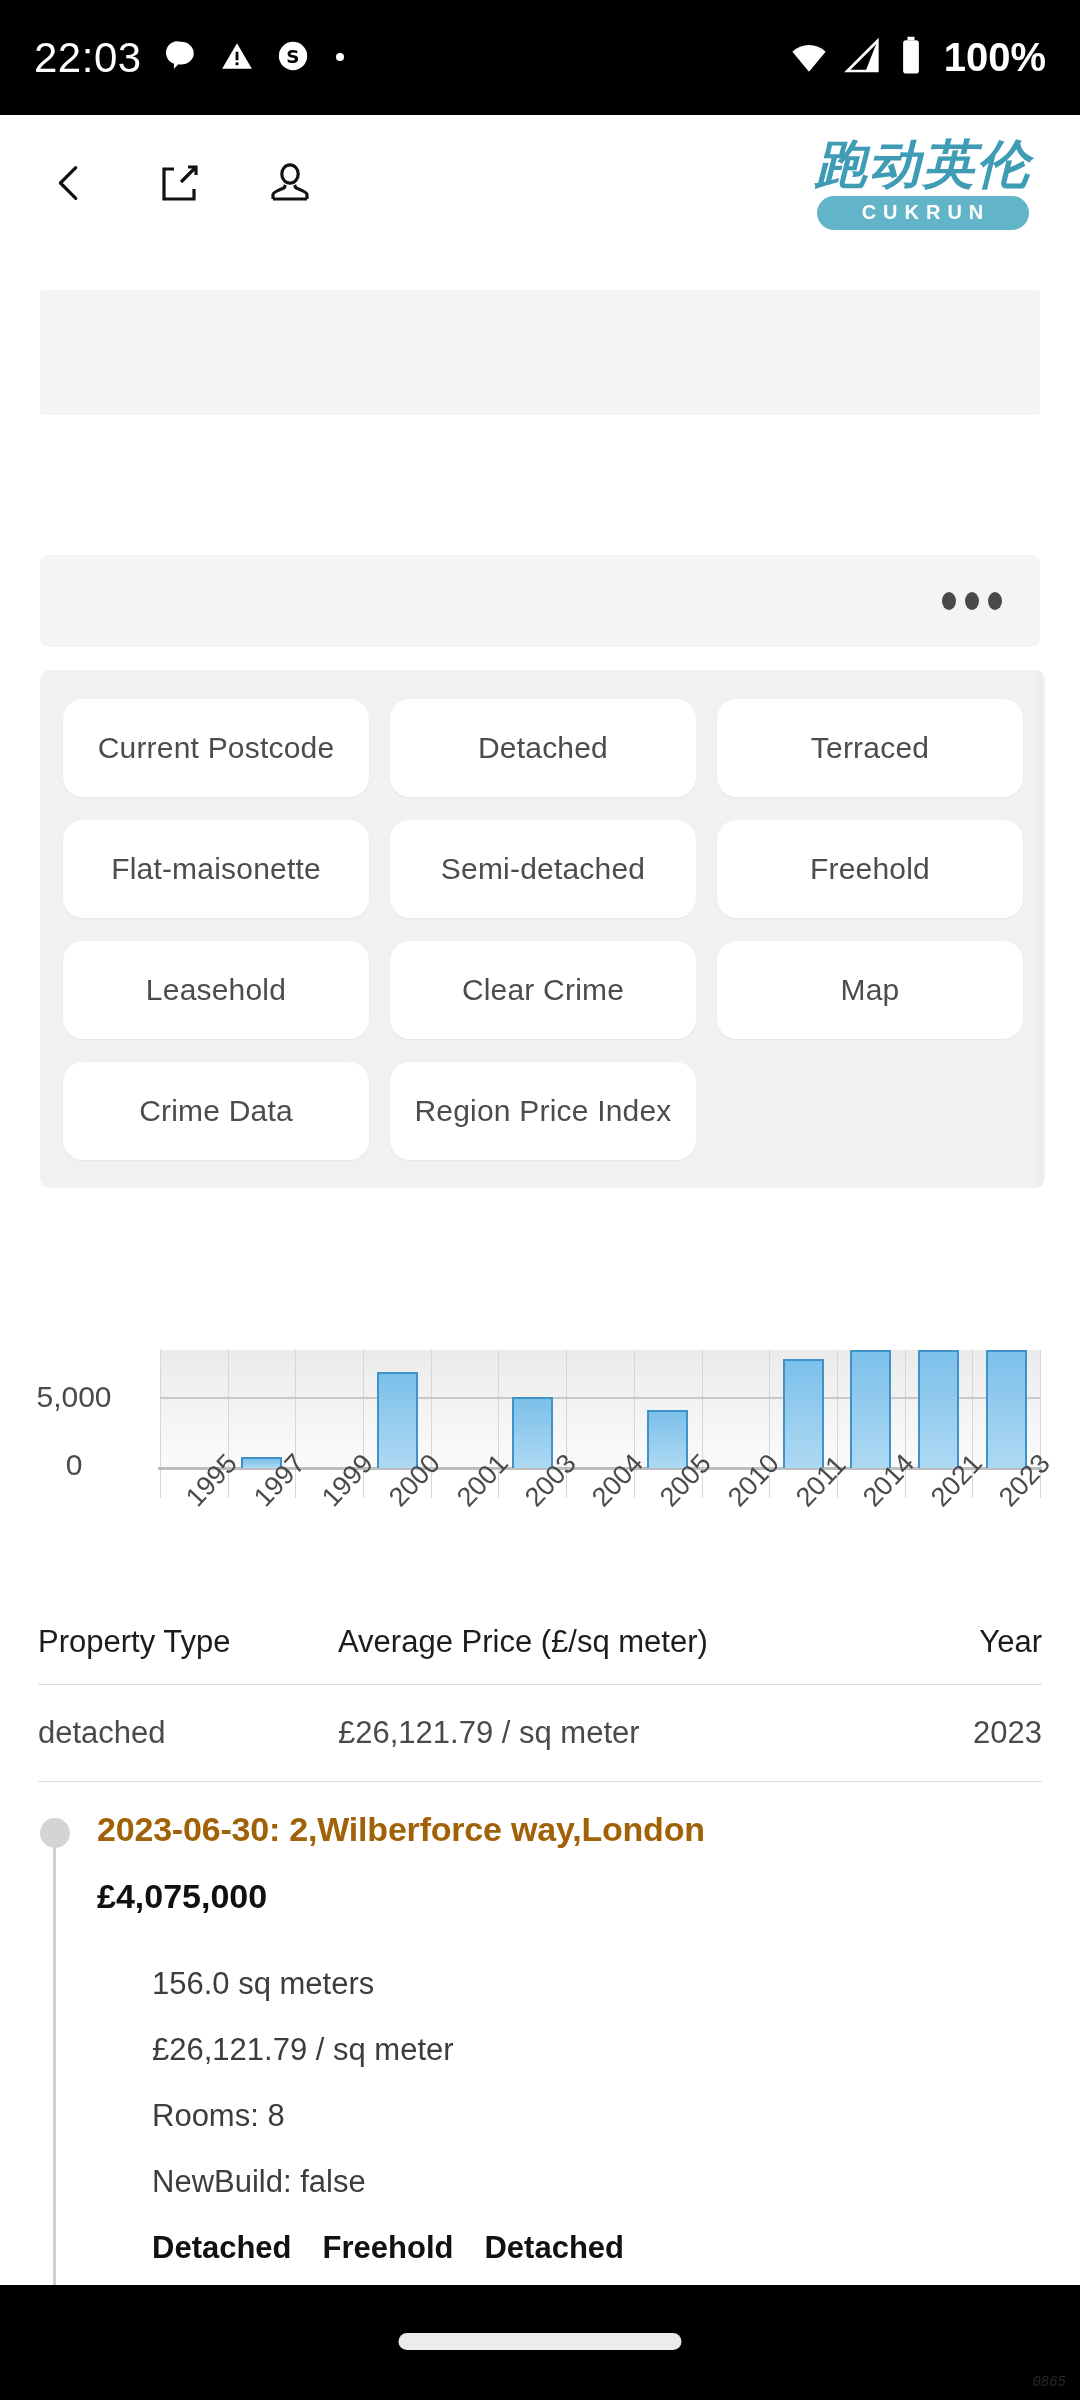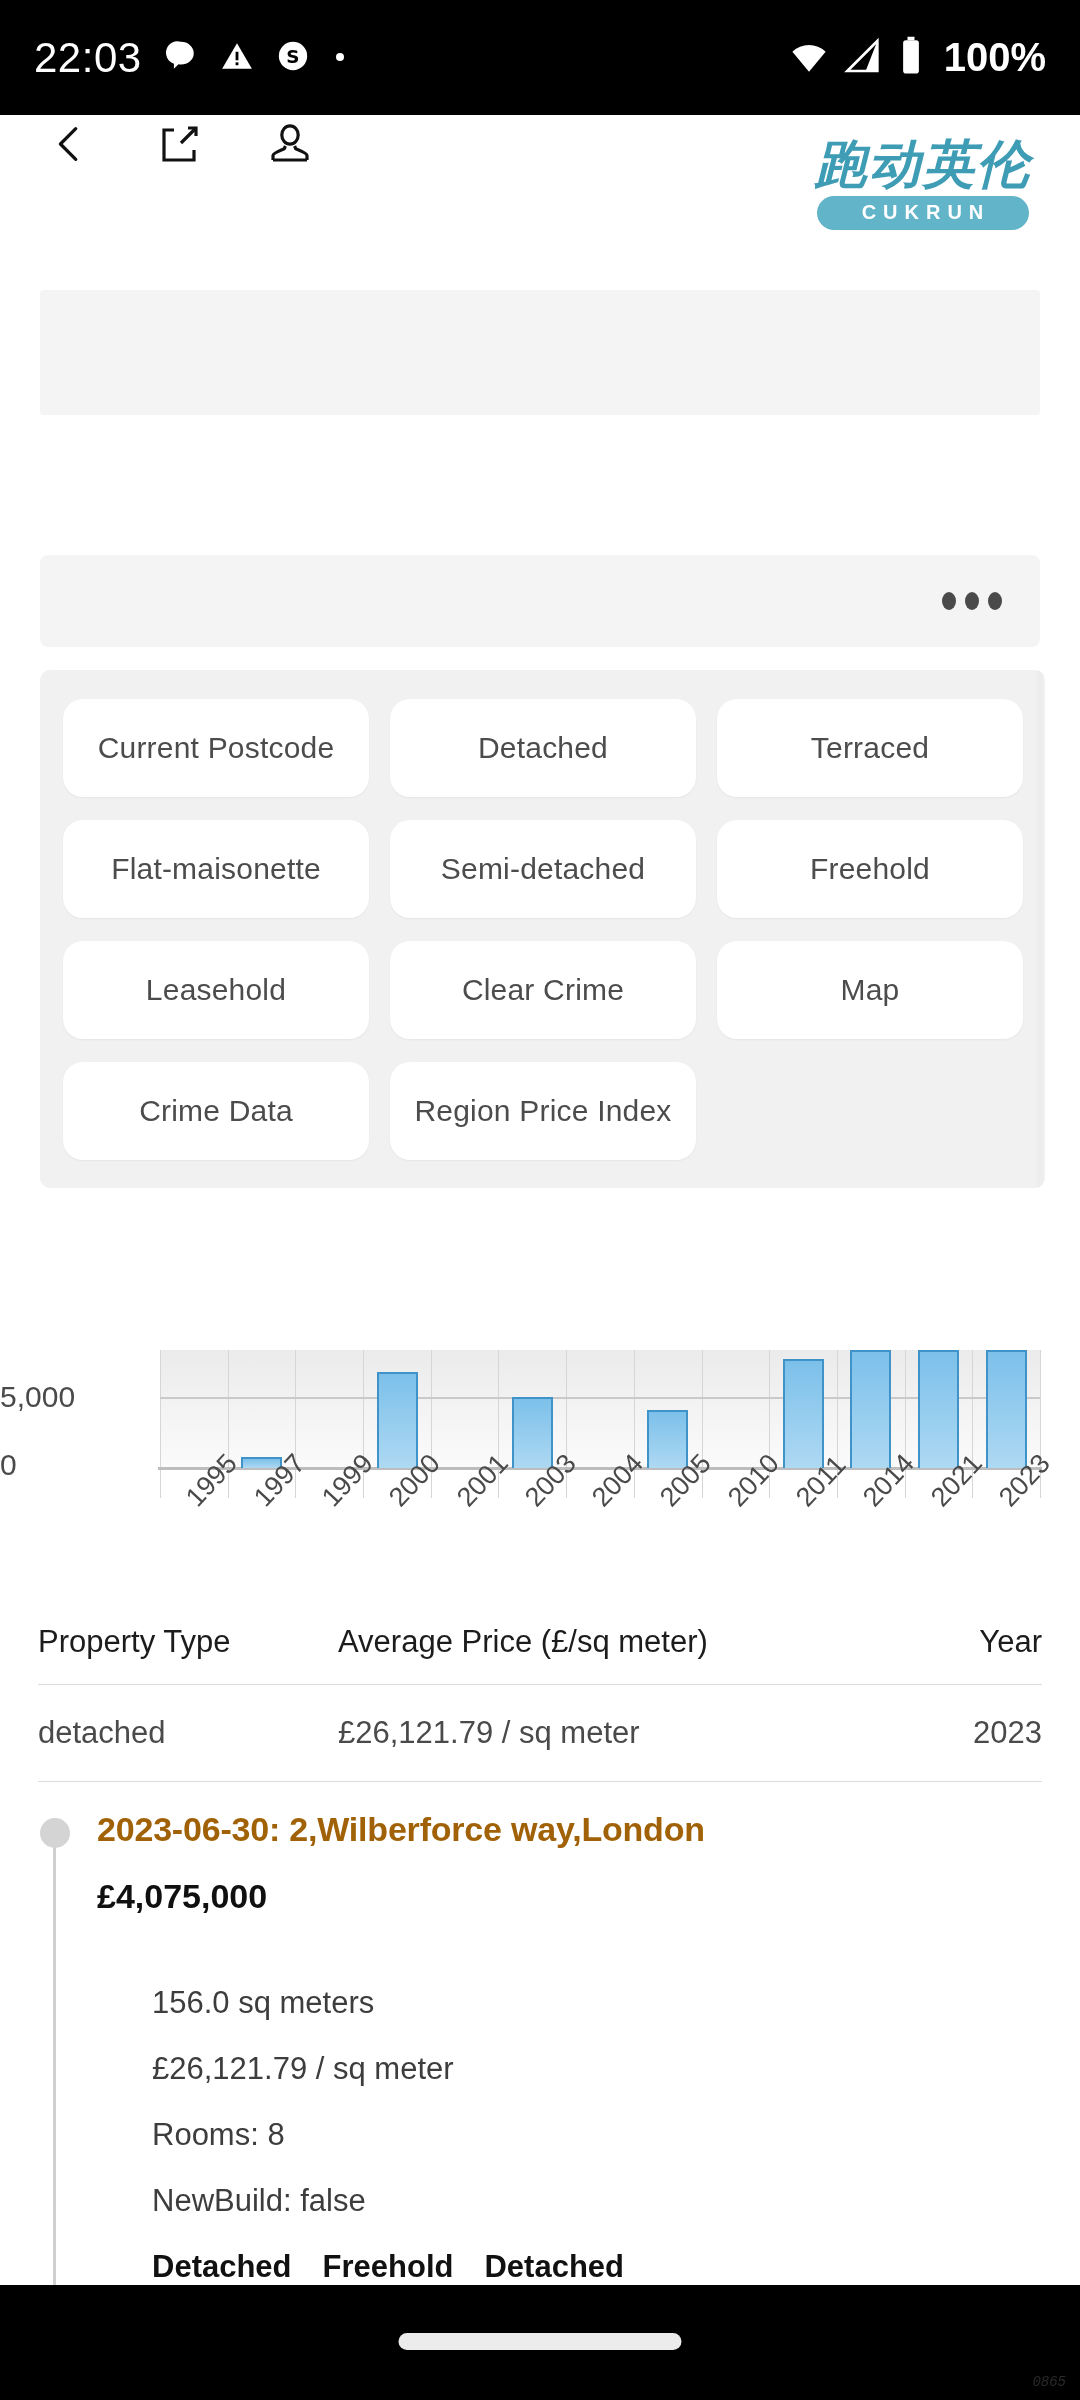--- a/index.html
+++ b/index.html
@@ -20,21 +20,21 @@
   }
   .sb-left { display: flex; align-items: center; gap: 22px; }
   .sb-clock { font-size: 42px; font-weight: 400; letter-spacing: 0.5px; line-height: 1; }
   .sb-right { display: flex; align-items: center; gap: 14px; }
   .sb-batt-text { font-size: 40px; font-weight: 600; margin-left: 6px; }
   .ic { display: inline-block; }
 
   
   .header {
     position: absolute; top: 115px; left: 0; width: 1080px; height: 135px;
-    background: #fff; display: flex; align-items: flex-start; padding: 0 41px;
+    background: #fff; display: flex; align-items: center; padding: 0 41px;
   }
   .hdr-icons { display: flex; align-items: center; gap: 52px; }
   .hdr-icon { width: 58px; height: 58px; display: flex; align-items: center; justify-content: center; }
   .logo { position: absolute; right: 40px; top: 22px; width: 235px; text-align: center; }
   .logo-cn {
     font-family: "DejaVu Sans", sans-serif;
     font-size: 52px; font-weight: 700; font-style: italic;
     color: #3e9cb5; letter-spacing: 2px; line-height: 1.05;
     white-space: nowrap;
   }
@@ -95,21 +95,21 @@
     position: absolute; left: 160px; top: 170px; width: 880px; height: 118px;
     background: linear-gradient(#ebebeb, #fbfbfb);
   }
   .vline { position: absolute; top: 0; width: 1px; height: 148px; background: #d6d6d6; }
   .gridline-5000 {
     position: absolute; left: 160px; top: 217px; width: 880px; height: 2px; background: #c9c9c9;
   }
   .axis-zero {
     position: absolute; left: 158px; top: 287px; width: 884px; height: 3px; background: #bdbdbd;
   }
-  .ylab { position: absolute; right: 8px; font-size: 30px; color: #4a4a4a; }
+  .ylab { position: absolute; right: 8px; font-size: 30px; color: #4a4a4a; text-align: center; }
   .bar {
     position: absolute; bottom: 0; background: linear-gradient(#7cc0ea, #aed9f3);
     border: 2px solid #3f93c9; border-bottom: none;
   }
   .xlabels { position: absolute; left: 160px; top: 300px; width: 880px; height: 110px; }
   .xlab {
     position: absolute; top: 12px; font-size: 27px; color: #4a4a4a;
     transform: rotate(-47deg); transform-origin: left top; white-space: nowrap;
   }
 
@@ -130,21 +130,21 @@
   .tl-rail {
     position: absolute; left: 53px; top: 30px; width: 3px; height: 740px; background: #cfcfcf;
   }
   .tl-item { position: relative; padding-left: 97px; }
   .tl-dot {
     position: absolute; left: 40px; top: 8px; width: 30px; height: 30px;
     border-radius: 50%; background: #d4d4d4;
   }
   .tl-title { font-size: 34px; font-weight: 700; color: #a16207; letter-spacing: -0.2px; }
   .tl-price { font-size: 34px; font-weight: 700; color: #101010; margin-top: 28px; }
-  .tl-details { margin-top: 69px; padding-left: 55px; }
+  .tl-details { margin-top: 50px; padding-left: 55px; }
   .tl-detail { font-size: 31px; color: #3d3d3d; margin-bottom: 30px; }
   .tl-tags { font-size: 31px; font-weight: 700; color: #111; display: flex; gap: 31px; }
 
   
   .navbar {
     position: absolute; left: 0; bottom: 0; width: 1080px; height: 115px; background: #000;
   }
   .nav-pill {
     position: absolute; left: 50%; transform: translateX(-50%); top: 48px;
     width: 283px; height: 17px; border-radius: 9px; background: #ececec;

